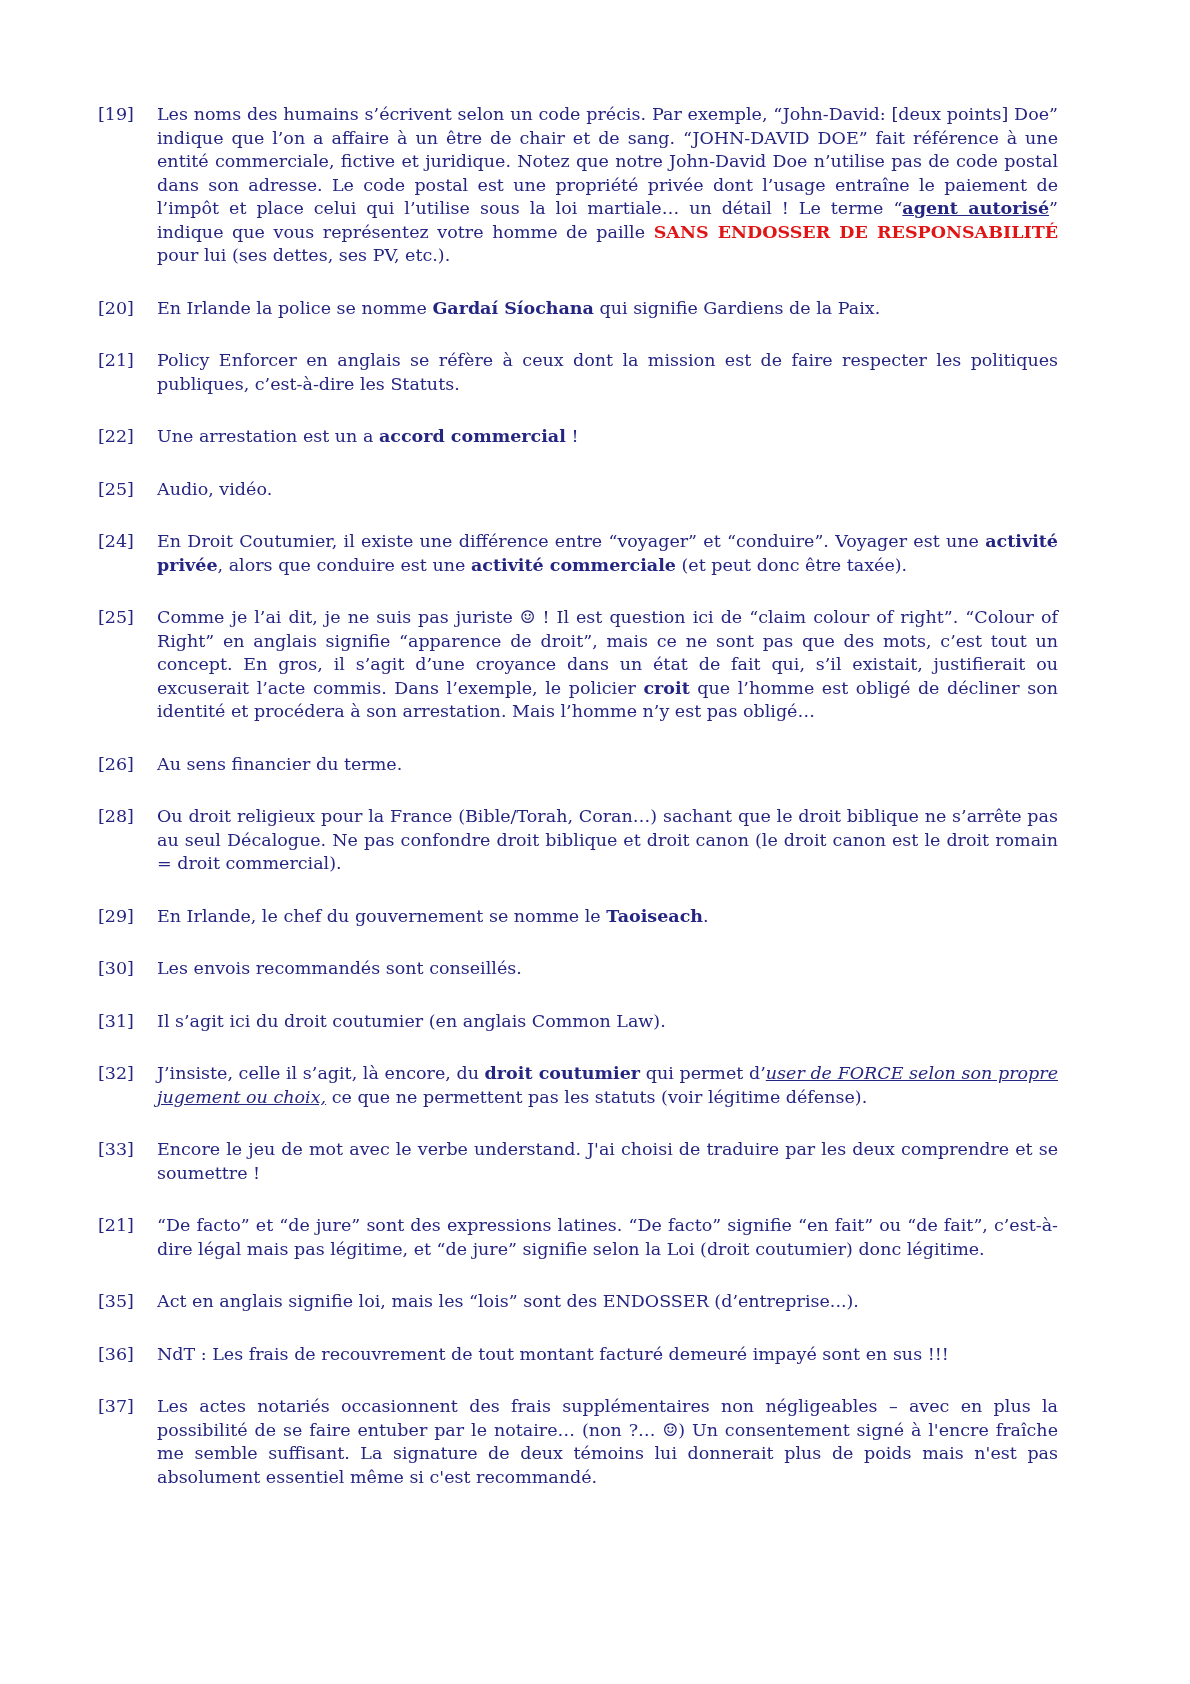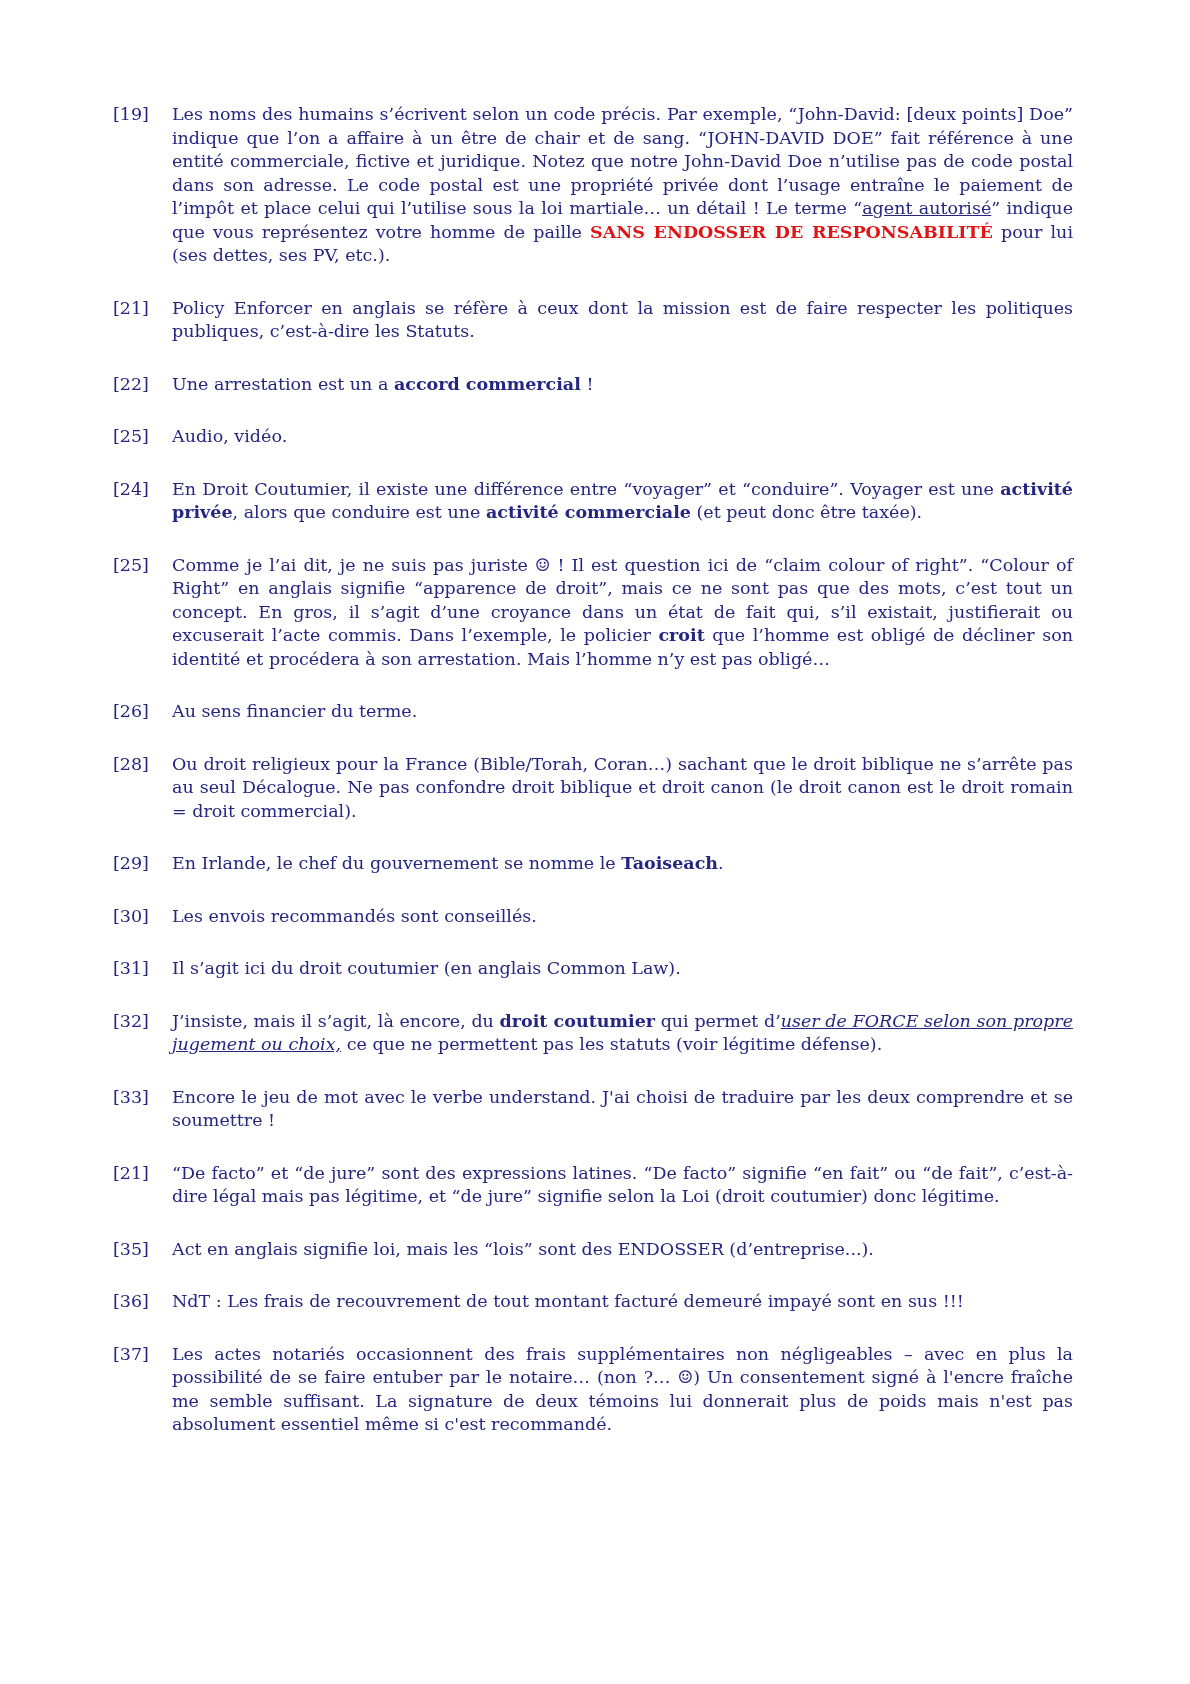--- a/index.html
+++ b/index.html
@@ -9,21 +9,21 @@
   }
   .page {
     position: relative;
     width: 1190px;
     height: 1684px;
     background: #ffffff;
     overflow: hidden;
   }
   .notes {
     position: absolute;
-    left: 113px;
+    left: 98px;
     top: 103px;
     width: 960px; 
   }
   .note {
     display: grid;
     grid-template-columns: 59px 1fr;
     margin: 0 0 29px 0;
     font-family: "DejaVu Serif", "Liberation Serif", serif;
     font-size: 17.5px;
     line-height: 23.5px;
@@ -33,35 +33,39 @@
     white-space: nowrap;
   }
   .note-text {
     margin: 0;
     text-align: justify;
   }
   
   .n  { }
   .b  { font-weight: bold; }
   .i  { }
-  .bu { font-weight: normal; text-decoration: underline; }
+  .bu { font-weight: bold; text-decoration: underline; }
   .iu { font-style: italic; text-decoration: underline; }
   .rbu {
     color: var(--accent, #e01616);
     font-weight: bold;
   }
 </style>
 </head>
 <body>
 
 <div class="page">
   <div class="notes" id="notes">
       <div class="note">
         <span class="note-num">[19]</span>
         <p class="note-text"><span class="n">Les noms des humains s’écrivent selon un code précis. Par exemple, “John-David: [deux points] Doe” indique que l’on a affaire à un être de chair et de sang. “JOHN-DAVID DOE” fait référence à une entité commerciale, fictive et juridique. Notez que notre John-David Doe n’utilise pas de code postal dans son adresse. Le code postal est une propriété privée dont l’usage entraîne le paiement de l’impôt et place celui qui l’utilise sous la loi martiale… un détail ! Le terme “</span><span class="bu">agent autorisé</span><span class="n">” indique que vous représentez votre homme de paille </span><span class="rbu">SANS ENDOSSER DE RESPONSABILITÉ</span><span class="n"> pour lui (ses dettes, ses PV, etc.).</span></p>
+      </div>
+      <div class="note">
+        <span class="note-num">[20]</span>
+        <p class="note-text"><span class="n">En Irlande la police se nomme </span><span class="b">Gardaí Síochana</span><span class="n"> qui signifie Gardiens de la Paix.</span></p>
       </div>
       <div class="note">
         <span class="note-num">[21]</span>
         <p class="note-text"><span class="i">Policy Enforcer</span><span class="n"> en anglais se réfère à ceux dont la mission est de faire respecter les politiques publiques, c’est-à-dire les Statuts.</span></p>
       </div>
       <div class="note">
         <span class="note-num">[22]</span>
         <p class="note-text"><span class="n">Une arrestation est un a </span><span class="b">accord commercial</span><span class="n"> !</span></p>
       </div>
       <div class="note">
@@ -91,21 +95,21 @@
       <div class="note">
         <span class="note-num">[30]</span>
         <p class="note-text"><span class="n">Les envois recommandés sont conseillés.</span></p>
       </div>
       <div class="note">
         <span class="note-num">[31]</span>
         <p class="note-text"><span class="n">Il s’agit ici du droit coutumier (en anglais </span><span class="i">Common Law)</span><span class="n">.</span></p>
       </div>
       <div class="note">
         <span class="note-num">[32]</span>
-        <p class="note-text"><span class="n">J’insiste, mais il s’agit, là encore, du </span><span class="b">droit coutumier</span><span class="n"> qui permet d’</span><span class="iu">user de FORCE selon son propre jugement ou choix,</span><span class="n"> ce que ne permettent pas les statuts (voir </span><span class="i">légitime défense</span><span class="n">).</span></p>
+        <p class="note-text"><span class="n">J’insiste, celle il s’agit, là encore, du </span><span class="b">droit coutumier</span><span class="n"> qui permet d’</span><span class="iu">user de FORCE selon son propre jugement ou choix,</span><span class="n"> ce que ne permettent pas les statuts (voir </span><span class="i">légitime défense</span><span class="n">).</span></p>
       </div>
       <div class="note">
         <span class="note-num">[33]</span>
         <p class="note-text"><span class="n">Encore le jeu de mot avec le verbe </span><span class="i">understand</span><span class="n">. J'ai choisi de traduire par les deux </span><span class="i">comprendre</span><span class="n"> et </span><span class="i">se soumettre</span><span class="n"> !</span></p>
       </div>
       <div class="note">
         <span class="note-num">[21]</span>
         <p class="note-text"><span class="n">“</span><span class="i">De facto</span><span class="n">” et “</span><span class="i">de jure</span><span class="n">” sont des expressions latines. “</span><span class="i">De facto</span><span class="n">” signifie “en fait” ou “de fait”, c’est-à-dire légal mais pas légitime, et “</span><span class="i">de jure</span><span class="n">” signifie selon la Loi (droit coutumier) donc légitime.</span></p>
       </div>
       <div class="note">

